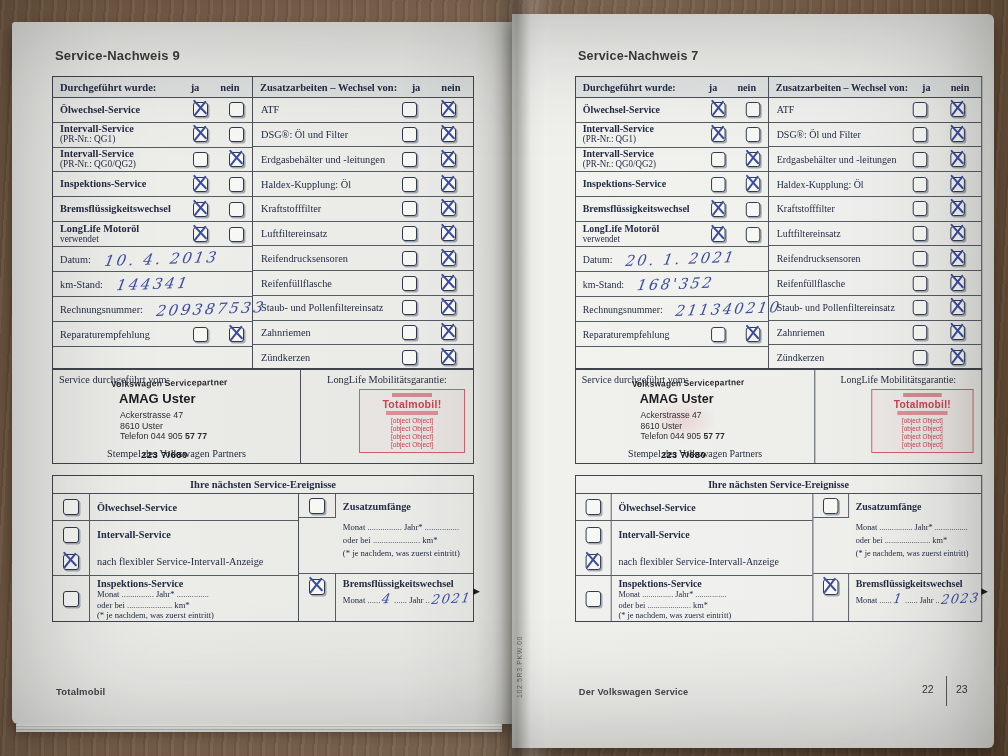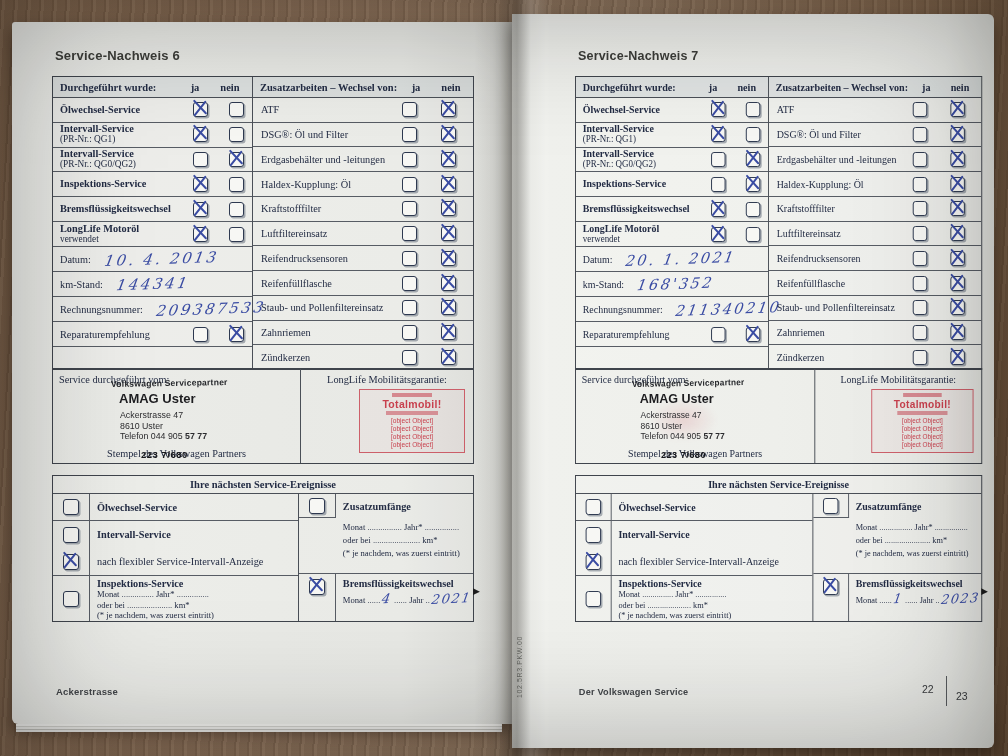--- a/index.html
+++ b/index.html
@@ -123,37 +123,37 @@
   .brkline{font-size:8.6px;margin-top:2px;white-space:nowrap;}
   .brk .hw{font-size:13px;letter-spacing:1.5px;display:inline-block;transform:skewX(-12deg) rotate(-3deg);margin:0 2px;}
   .arrow{position:absolute;left:421px;top:586px;font-size:9px;color:#1c1c1c;font-family:"DejaVu Sans",sans-serif;}
   .pg-footer{position:absolute;left:4px;top:686px;font-family:"Liberation Sans",sans-serif;
     font-weight:bold;font-size:9.5px;color:#43464a;letter-spacing:.2px;}
   
   .pagenums{position:absolute;left:916px;top:676px;z-index:15;width:70px;height:30px;
     font-family:"Liberation Sans",sans-serif;font-weight:normal;font-size:10.5px;color:#37393c;}
   .pn-left{position:absolute;left:6px;top:7px;}
   .pn-div{position:absolute;left:30px;top:0;width:1px;height:30px;background:#5a5d60;}
-  .pn-right{position:absolute;left:40px;top:14px;}
+  .pn-right{position:absolute;left:40px;top:7px;}
   .spine-code{position:absolute;left:516px;top:612px;width:16px;height:86px;z-index:15;
     writing-mode:vertical-rl;transform:rotate(180deg);font-family:"Liberation Sans",sans-serif;
     font-size:7px;color:#6d706c;letter-spacing:.6px;}
 </style>
 </head>
 <body>
 
 <div class="photo">
   <div class="pageL"></div>
   <div class="pageR"></div>
   <div class="ghost-red"></div>
 
   <div class="pages-host">
 
   <div class="pagewrap">
-        <div class="pg-title">Service-Nachweis 6</div>
+        <div class="pg-title">Service-Nachweis 9</div>
 
         <div class="main-table">
           <div class="half h1">
             <div class="thead">
               <span class="th-label">Durchgeführt wurde:</span>
               <span class="th-ja">ja</span>
               <span class="th-nein">nein</span>
             </div>
             <div class="svc-rows">
 
@@ -383,21 +383,21 @@
                   <div class="brkline">
                     <span>Monat ......</span><span class="hw">4</span><span>...... Jahr ..</span><span class="hw">2021</span>
                   </div>
                 </div>
               </div>
             </div>
           </div>
         </div>
 
         <span class="arrow">▶</span>
-        <div class="pg-footer">Ackerstrasse</div>
+        <div class="pg-footer">Totalmobil</div>
       </div>
       <div class="pagewrap">
         <div class="pg-title">Service-Nachweis 7</div>
 
         <div class="main-table">
           <div class="half h1">
             <div class="thead">
               <span class="th-label">Durchgeführt wurde:</span>
               <span class="th-ja">ja</span>
               <span class="th-nein">nein</span>

